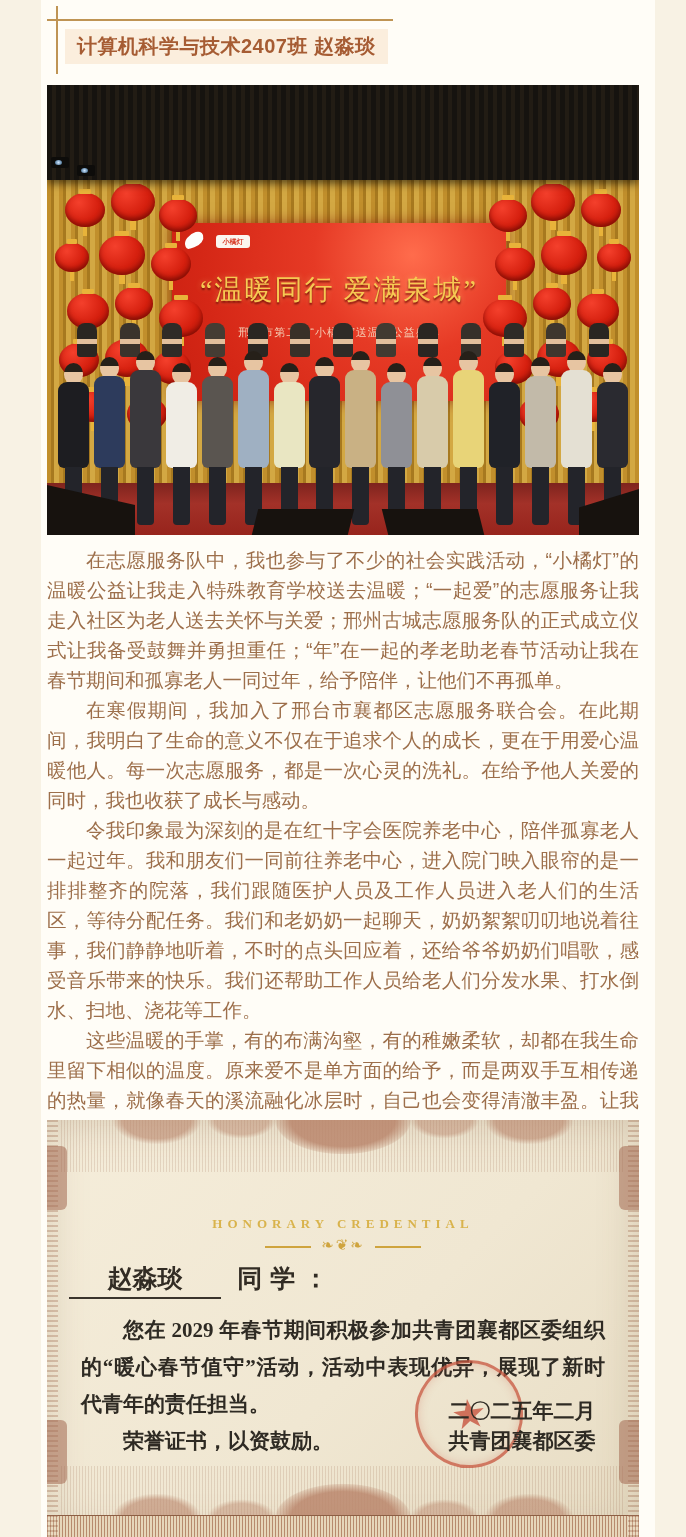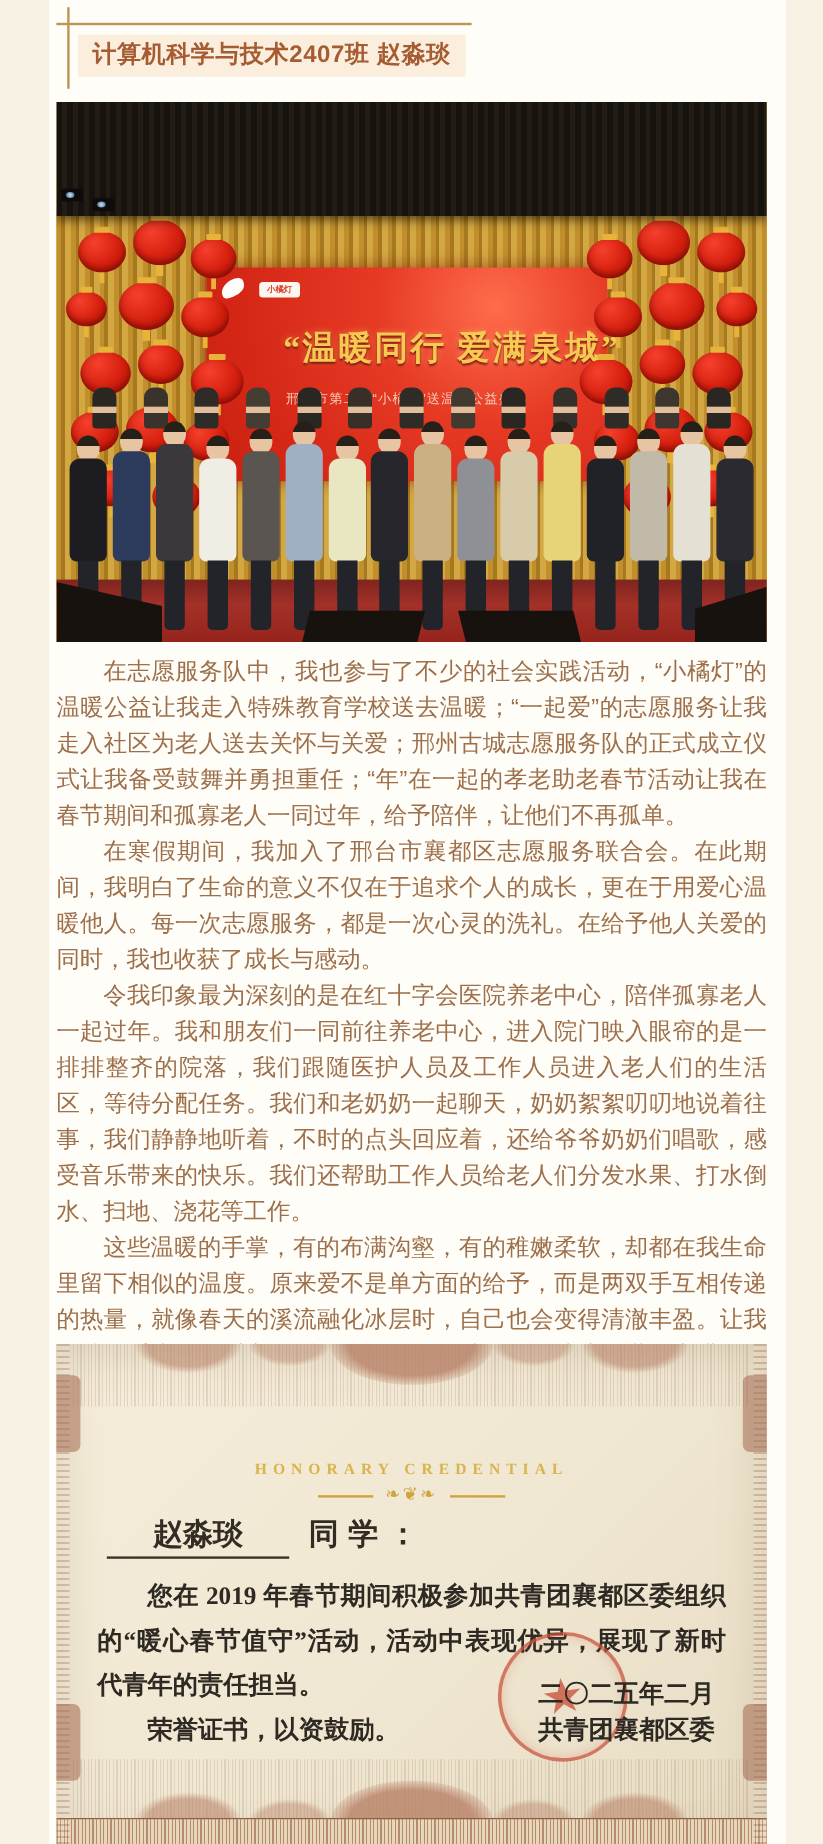--- a/index.html
+++ b/index.html
@@ -26,22 +26,22 @@
   .stage-light { position:absolute; width:18px; height:11px; background:#0d0c0a; border-radius:2px; z-index:4; }
   .stage-light::after { content:""; position:absolute; left:4px; top:3px; width:7px; height:5px;
             background:radial-gradient(circle,#cfe6ff,#5f86a8 70%); border-radius:50%; }
   .ph-screen { position:absolute; left:125px; top:138px; width:334px; height:178px; z-index:2;
             background:radial-gradient(circle at 72% 18%, #ff6c4c 0, #e63a25 35%, #d52716 75%, #c81f10 100%);
             box-shadow:0 0 14px rgba(120,10,5,.6); }
   .dove-logo { position:absolute; left:12px; top:10px; width:20px; height:14px; background:#fdfdfb;
             border-radius:70% 30% 60% 20%; transform:rotate(-18deg); }
   .chip-logo { position:absolute; left:44px; top:12px; width:34px; height:13px; background:#fbf6ef;
             border-radius:3px; font-size:7px; line-height:13px; text-align:center; color:#d8402c; font-weight:bold; }
-  .banner-title { position:absolute; left:11px; top:48px; width:100%; text-align:right;
-            font-family:"Liberation Serif", serif; font-weight:bold; font-size:28px; letter-spacing:2px;
+  .banner-title { position:absolute; left:0; top:48px; width:100%; text-align:center;
+            font-family:"Liberation Serif", serif; font-weight:normal; font-size:28px; letter-spacing:2px;
             color:#f6c952; text-shadow:0 2px 2px #7e1208, 0 0 6px rgba(255,220,130,.45); }
   .banner-sub { position:absolute; left:0; top:102px; width:100%; text-align:center;
             font-size:11px; letter-spacing:1px; color:#f4cdb4; }
   .lantern { position:absolute; border-radius:50%; z-index:2;
             background:radial-gradient(circle at 35% 28%, #f4402c 0, #d6200f 55%, #a51204 100%);
             box-shadow:inset 0 -3px 5px rgba(90,5,0,.6); }
   .lantern::before { content:""; position:absolute; left:35%; top:-4px; width:30%; height:5px; background:#e8b33a; border-radius:1px; }
   .lantern::after  { content:""; position:absolute; left:44%; bottom:-9px; width:12%; height:9px; background:#e8b33a; }
   .back-row { position:absolute; left:30px; top:238px; width:532px; display:flex; justify-content:space-between; z-index:3; }
   .bhead { width:20px; height:34px; border-radius:8px 8px 3px 3px; }
@@ -86,21 +86,21 @@
   .cert-corner { position:absolute; width:26px; height:64px; background:rgba(164,106,82,.55); border-radius:6px; }
   .c-tl { left:-6px; top:26px; } .c-bl { left:-6px; top:300px; } .c-tr { right:-6px; top:26px; } .c-br { right:-6px; top:300px; }
   .cert-title { position:absolute; left:0; top:36px; width:100%; text-align:center;
              font-size:46px; font-weight:bold; color:#d8a62a; letter-spacing:22px; text-indent:22px;
              text-shadow:0 1px 1px rgba(150,100,10,.5); }
   .cert-sub { position:absolute; left:0; top:96px; width:100%; text-align:center;
              font-size:13px; font-weight:bold; color:#d9b34c; letter-spacing:5px; }
   .cert-flourish { position:absolute; left:0; top:116px; width:100%; text-align:center;
              font-size:15px; color:#cfa43e; letter-spacing:2px; }
   .cert-flourish .bar { display:inline-block; width:46px; height:2px; background:#cfa43e; vertical-align:middle; margin:0 10px; }
-  .cert-name-row { position:absolute; left:42px; top:142px; font-size:25px; color:#322c24; font-weight:bold; }
+  .cert-name-row { position:absolute; left:22px; top:142px; font-size:25px; color:#322c24; font-weight:bold; }
   .cert-name { display:inline-block; min-width:152px; text-align:center; border-bottom:2px solid #3a342c; padding-bottom:2px; }
   .cert-suffix { letter-spacing:8px; margin-left:10px; font-weight:bold; }
   .cert-body { position:absolute; left:34px; top:192px; width:524px; font-size:21px; line-height:37px;
              color:#2e2a23; font-weight:bold; text-align:justify; }
   .cert-body p { text-indent:2em; }
   .cert-issuer { position:absolute; left:390px; top:276px; width:170px; text-align:center;
              font-size:21px; line-height:30px; color:#2e2a23; font-weight:bold; z-index:2; }
   .seal { position:absolute; left:368px; top:240px; width:108px; height:108px; border-radius:50%;
              border:3px solid rgba(199,84,62,.75); z-index:1;
              display:flex; align-items:center; justify-content:center; transform:rotate(-8deg);
@@ -282,21 +282,21 @@
 
     <div class="cert-sub">HONORARY CREDENTIAL</div>
     <div class="cert-flourish">
       <span class="bar"></span><span>❧❦❧</span><span class="bar"></span>
     </div>
     <div class="cert-name-row">
       <span class="cert-name">赵淼琰</span>
       <span class="cert-suffix">同学：</span>
     </div>
     <div class="cert-body">
-      <p>您在 2019 年春节期间积极参加共青团襄都区委组织的“暖心春节值守”活动，活动中表现优异，展现了新时代青年的责任担当。</p>
+      <p>您在 2029 年春节期间积极参加共青团襄都区委组织的“暖心春节值守”活动，活动中表现优异，展现了新时代青年的责任担当。</p>
       <p>荣誉证书，以资鼓励。</p>
     </div>
     <div class="seal">
       <span class="star">★</span>
     </div>
     <div class="cert-issuer">
       <div>二〇二五年二月</div>
       <div>共青团襄都区委</div>
     </div>
   </div>

